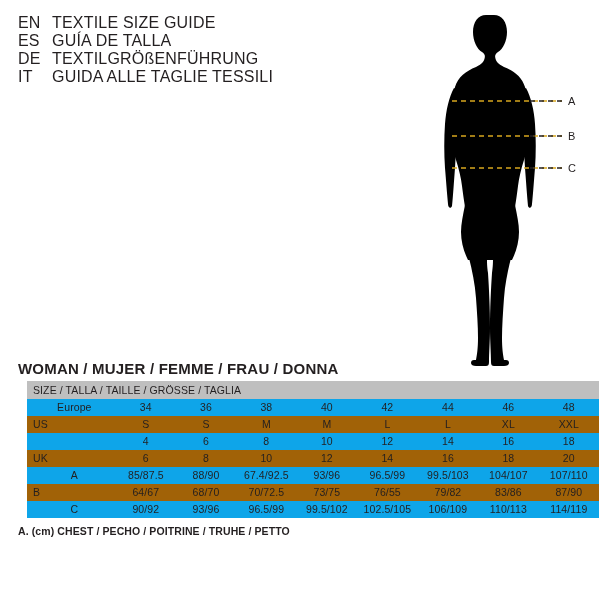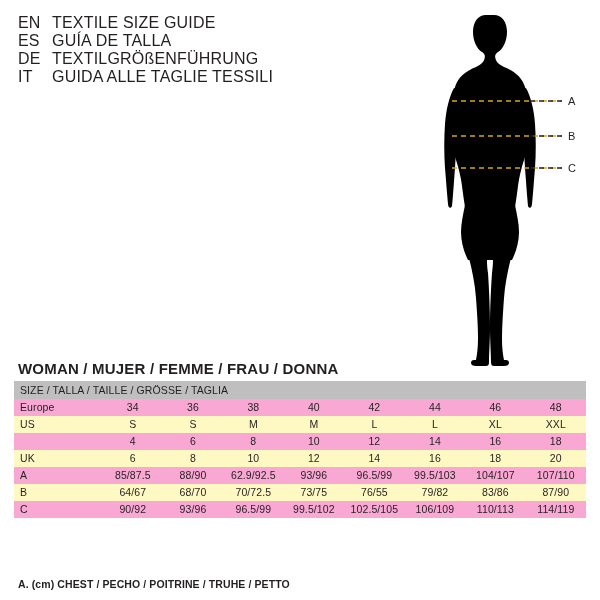--- a/index.html
+++ b/index.html
@@ -63,21 +63,21 @@
     left: 18px;
     top: 360px;
     font-size: 15px;
     font-weight: bold;
     letter-spacing: 0.2px;
   }
 
   
   .size-table {
     position: absolute;
-    left: 14px;
+    left: 27px;
     top: 381px;
     width: 572px;
     border-collapse: collapse;
     font-size: 10.5px;
   }
   .size-table th,
   .size-table td {
     padding: 0;
     height: 17px;
     line-height: 17px;
@@ -88,38 +88,39 @@
   .size-table .hdr-row th {
     background: #bfbfbf;
     text-align: left;
     padding-left: 6px;
     font-weight: normal;
     font-size: 10.5px;
     height: 18px;
     line-height: 18px;
   }
   .size-table tbody tr.shade td {
-    background: #f9a8d4;
+    background: #0ea5e9;
+    text-align: center;
   }
   .size-table tbody tr.plain td {
-    background: #fef9c3;
+    background: #a16207;
   }
   .size-table td.rowlabel {
     text-align: left;
     padding-left: 6px;
     width: 84px;
   }
   .size-table col.c-label { width: 84px; }
   .size-table col.c-val { width: 61px; }
 
   
   .legend {
     position: absolute;
     left: 18px;
-    top: 577px;
+    top: 524px;
     width: 400px;
   }
   .legend-line {
     font-size: 10.5px;
     font-weight: bold;
     line-height: 15.5px;
     letter-spacing: 0.1px;
   }
 
   
@@ -276,21 +277,21 @@
         <td>12</td>
         <td>14</td>
         <td>16</td>
         <td>18</td>
         <td>20</td>
       </tr>
       <tr class="shade">
         <td class="rowlabel">A</td>
         <td>85/87.5</td>
         <td>88/90</td>
-        <td>62.9/92.5</td>
+        <td>67.4/92.5</td>
         <td>93/96</td>
         <td>96.5/99</td>
         <td>99.5/103</td>
         <td>104/107</td>
         <td>107/110</td>
       </tr>
       <tr class="plain">
         <td class="rowlabel">B</td>
         <td>64/67</td>
         <td>68/70</td>

